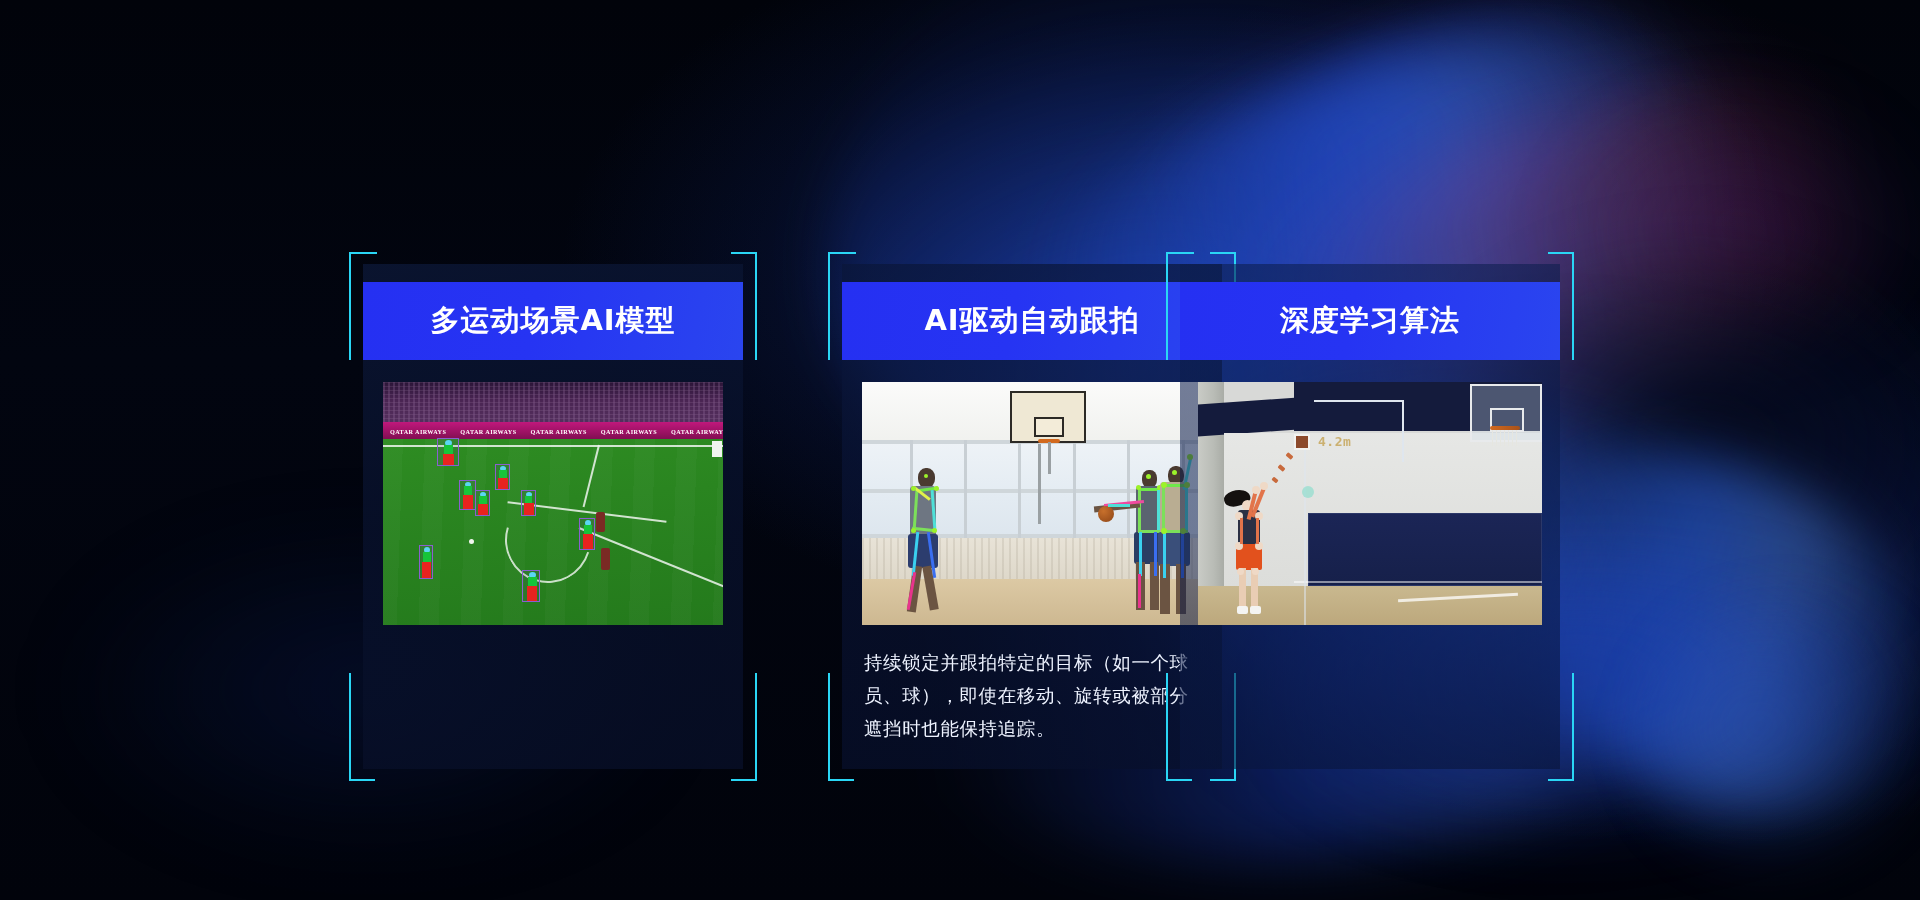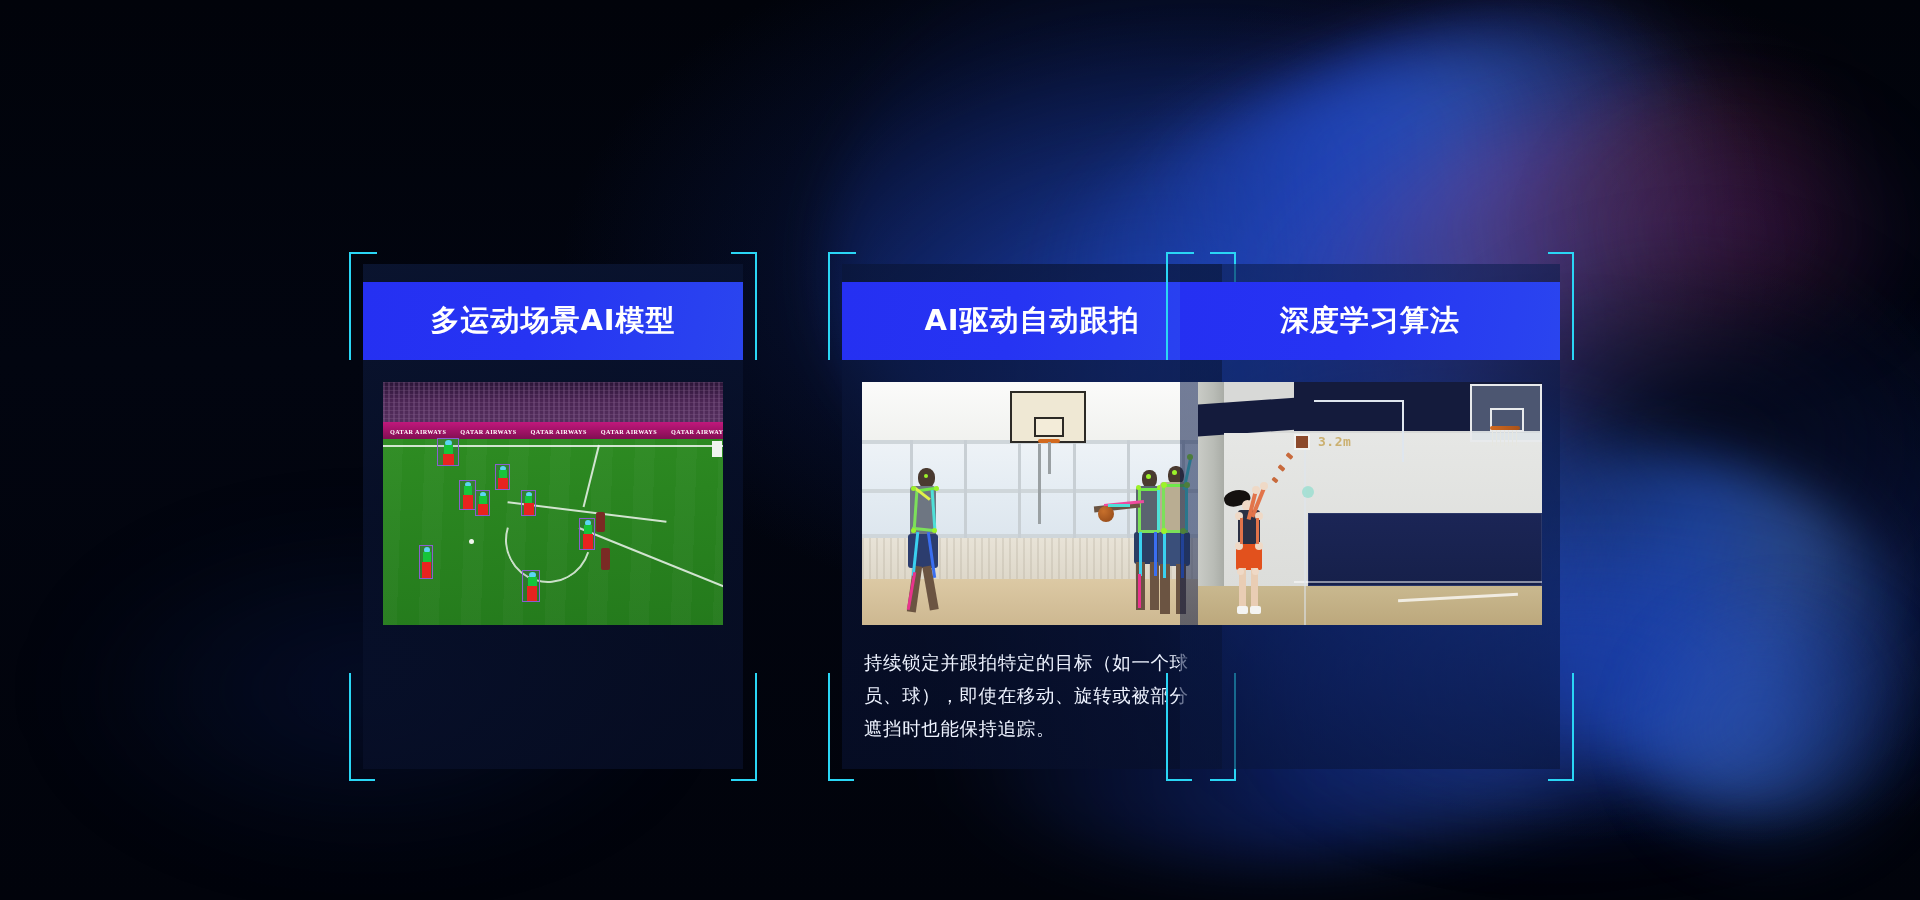--- a/index.html
+++ b/index.html
@@ -401,21 +401,21 @@
           <div style="position:absolute;left:18px;top:22px;width:34px;height:24px;border:2px solid #e8eaec;"></div>
         </div>
         <div class="rim3" style="left:292px;top:44px;width:30px;"></div>
         <div class="net3" style="left:294px;top:48px;width:26px;height:16px;"></div>
 
         <div class="trajline" style="left:116px;top:18px;width:90px;height:2px;"></div>
         <div class="trajline" style="left:204px;top:18px;width:2px;height:62px;"></div>
         <div class="trajline" style="left:106px;top:66px;width:2px;height:178px;opacity:.55;"></div>
 
         <div class="trackbox" style="left:96px;top:52px;width:16px;height:16px;"></div>
-        <div class="dist" style="left:120px;top:52px;">3.2m</div>
+        <div class="dist" style="left:120px;top:52px;">4.2m</div>
         <div class="trailparticle" style="left:88px;top:72px;width:7px;height:4px;transform:rotate(40deg);"></div>
         <div class="trailparticle" style="left:80px;top:84px;width:7px;height:4px;transform:rotate(40deg);"></div>
         <div class="trailparticle" style="left:74px;top:96px;width:6px;height:4px;transform:rotate(40deg);"></div>
         <div style="position:absolute;left:104px;top:104px;width:12px;height:12px;border-radius:50%;background:rgba(120,220,200,.55);"></div>
 
         <div style="position:absolute;left:24px;top:100px;width:70px;height:140px;">
           <div class="hair3" style="left:2px;top:8px;width:26px;height:16px;transform:rotate(-18deg);"></div>
           <div class="dot3" style="left:20px;top:18px;width:11px;height:11px;"></div>
           <div class="torso3" style="left:16px;top:28px;width:22px;height:36px;"></div>
           <div class="shorts3" style="left:14px;top:62px;width:26px;height:26px;"></div>

